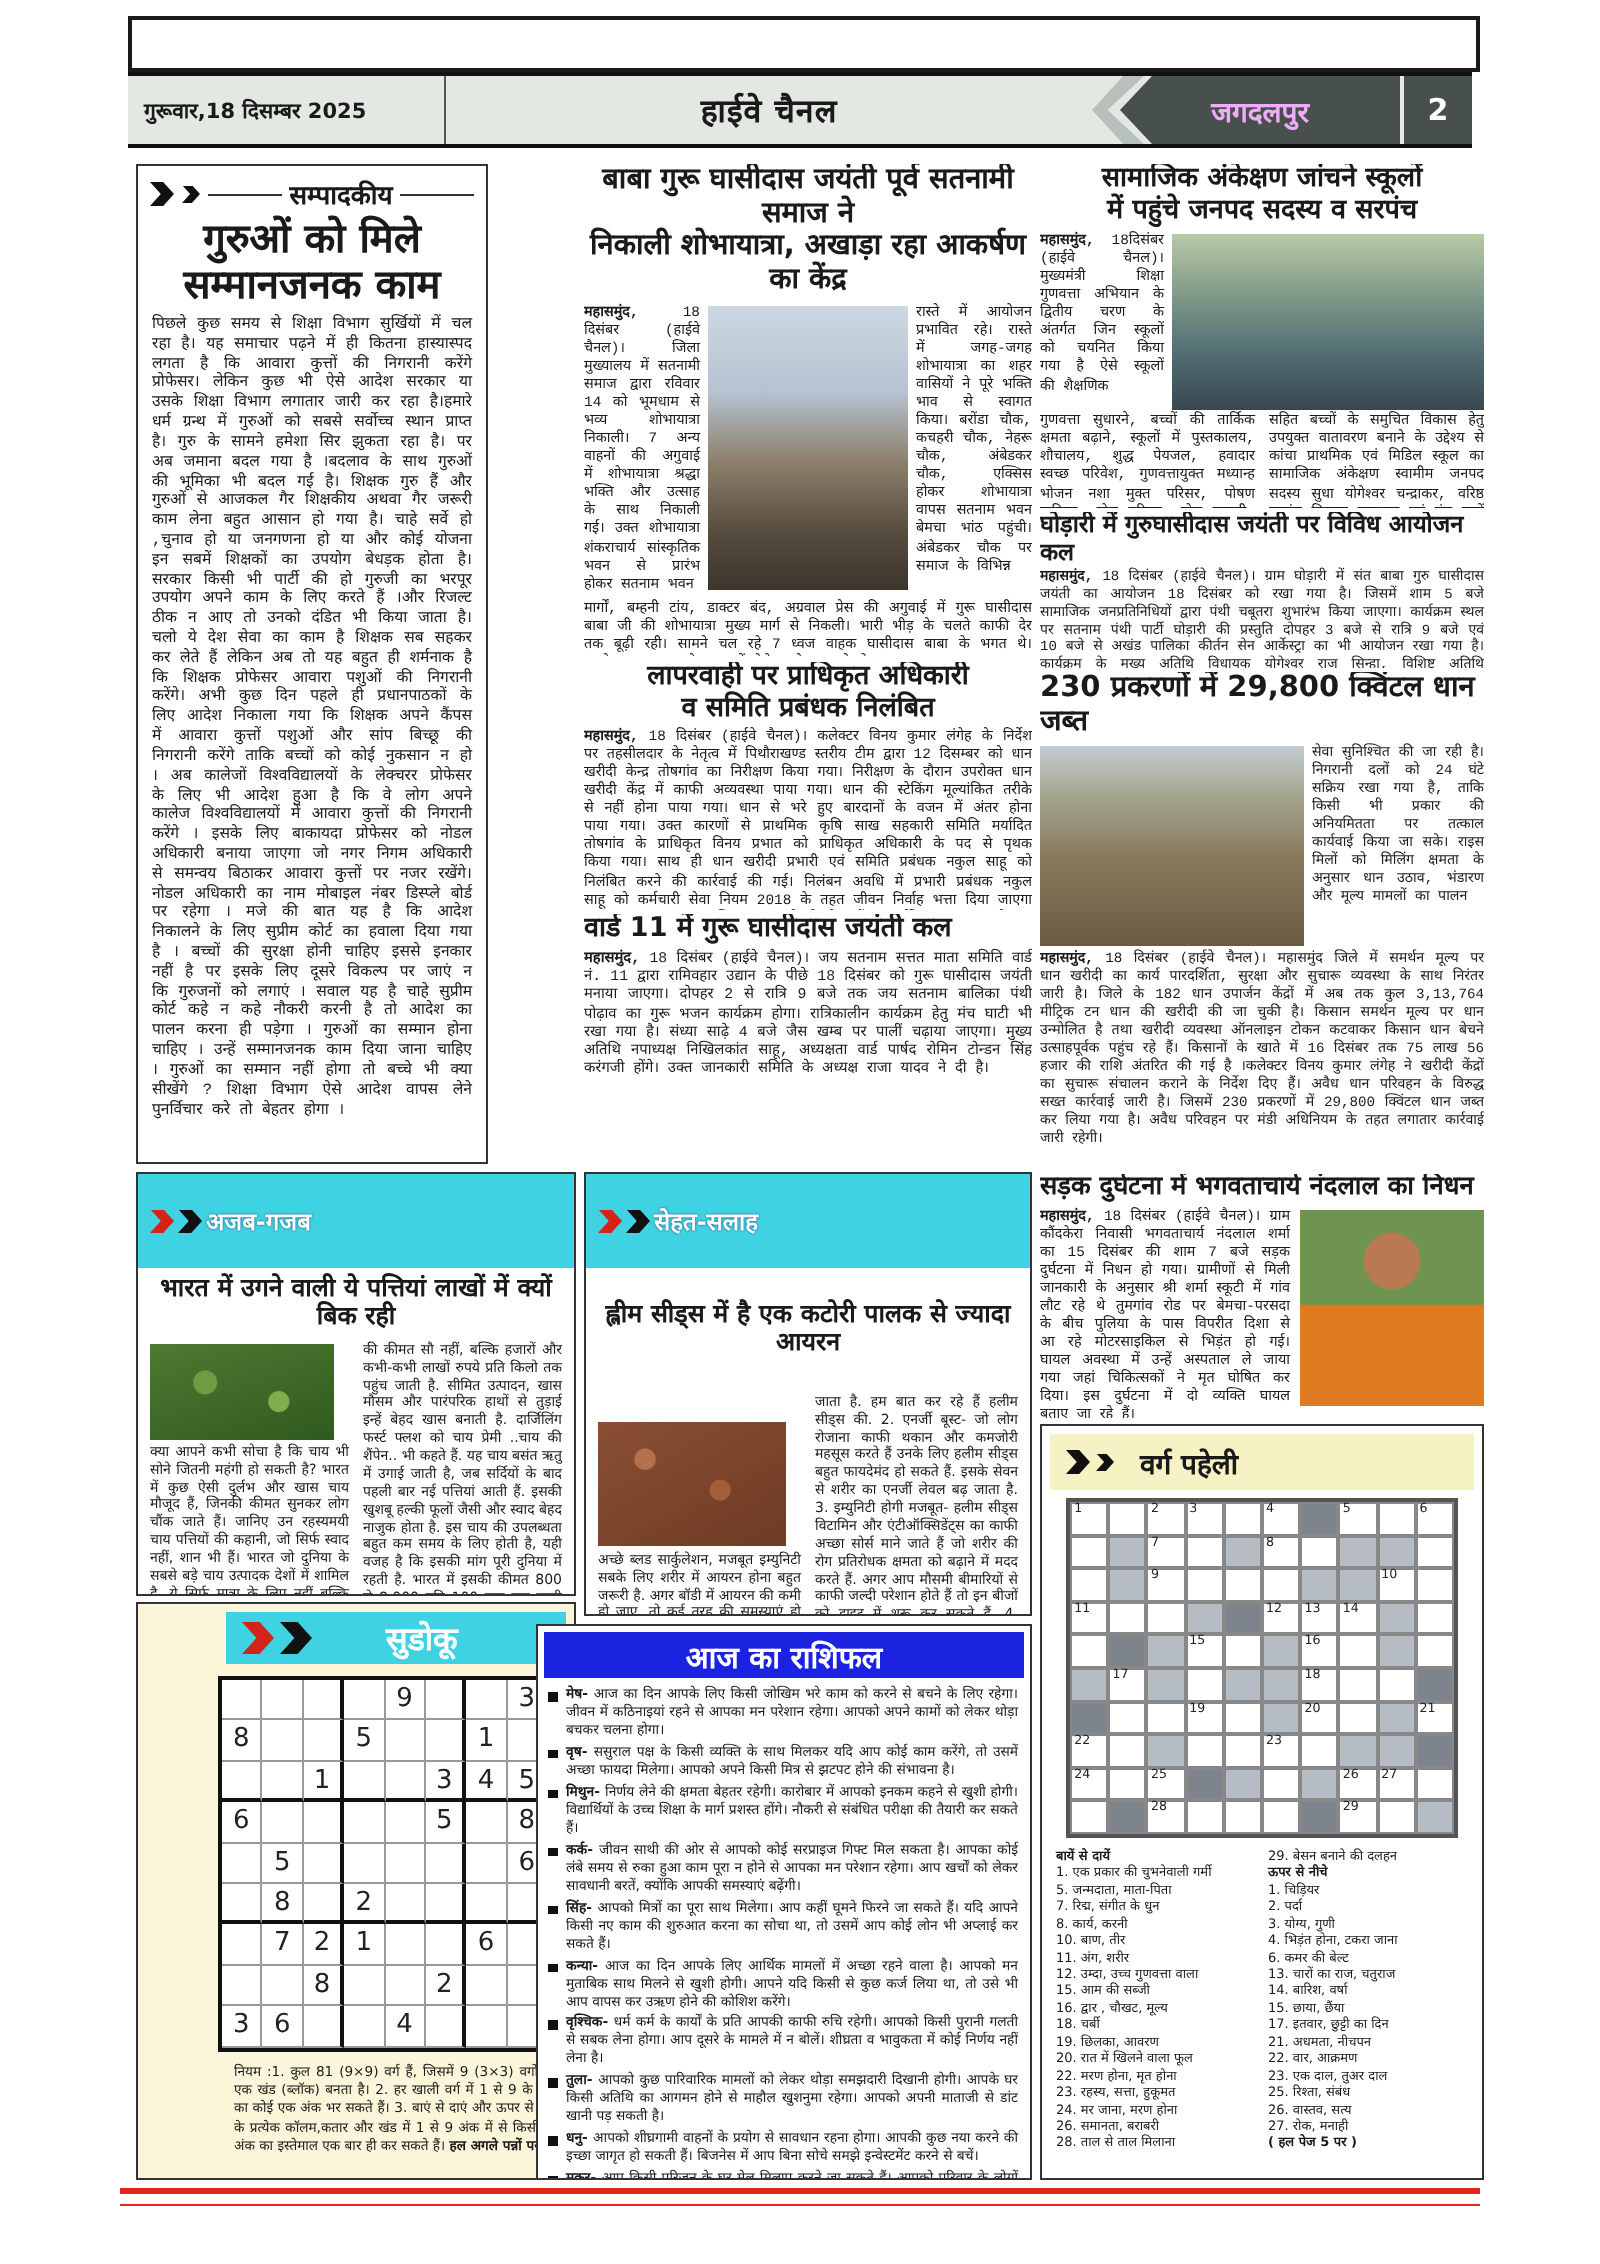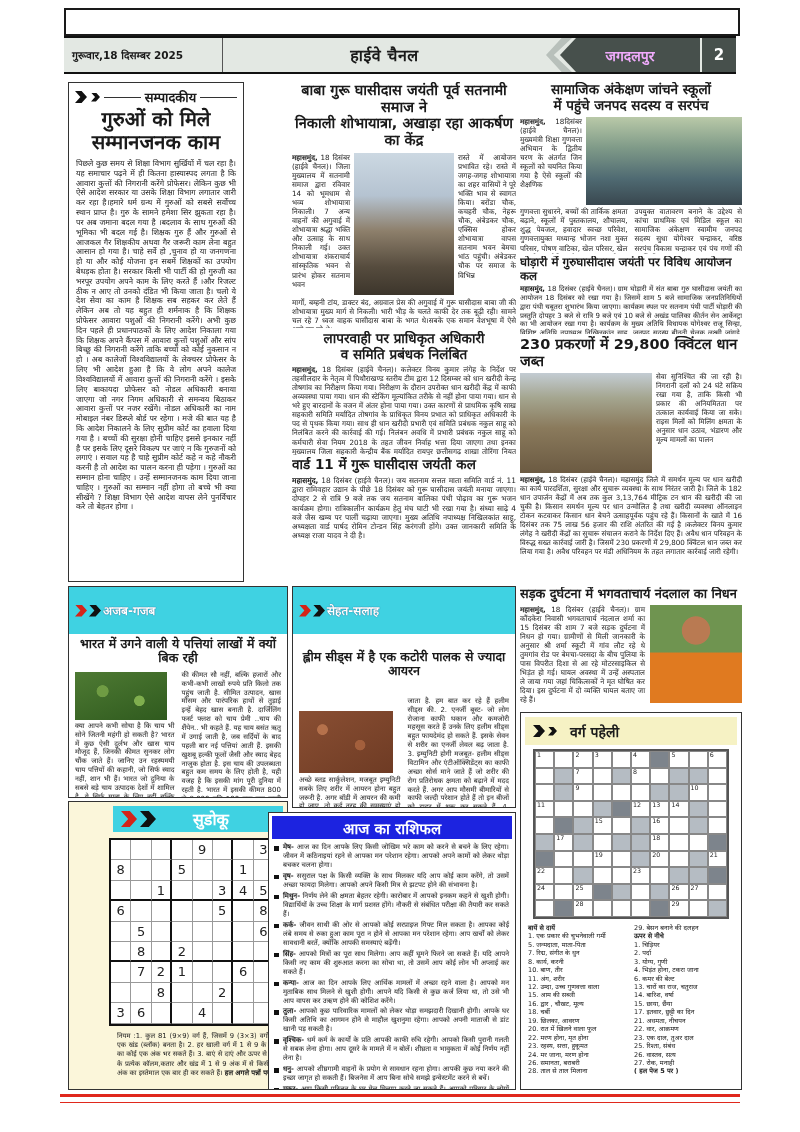--- a/index.html
+++ b/index.html
@@ -8,21 +8,21 @@
   .masthead{position:absolute;left:64px;top:36px;width:672px;height:34px;background:#e3e8e3;border-top:2px solid #111;border-bottom:2px solid #111;display:flex;align-items:stretch;}
   .mh-date{width:150px;display:flex;align-items:center;padding-left:8px;font-size:10.5px;font-weight:bold;border-right:1.5px solid #555;}
   .mh-title{flex:1;display:flex;align-items:center;justify-content:center;font-size:16px;font-weight:bold;letter-spacing:.5px;}
   .mh-right{display:flex;align-items:stretch;}
   .mh-chev{width:26px;background:#b8c0bb;clip-path:polygon(100% 0,30% 50%,100% 100%,60% 100%,0 50%,60% 0);margin-right:-12px;}
   .mh-badge{width:140px;background:#47504c;color:#f0abfc;display:flex;align-items:center;justify-content:center;font-size:14px;font-weight:bold;clip-path:polygon(16px 0,100% 0,100% 100%,16px 100%,0 50%);}
   .mh-num{width:34px;background:#47504c;color:#fff;display:flex;align-items:center;justify-content:center;font-size:15px;font-weight:bold;border-left:2px solid #e3e8e3;}
   .box{position:absolute;border:1.5px solid #333;background:#fff;overflow:hidden;box-sizing:border-box;}
   .sec{position:absolute;overflow:hidden;box-sizing:border-box;}
   p{margin:0;}
-  .body-t{font-size:7.8px;line-height:1.26;text-align:justify;}
+  .body-t{font-size:7.8px;line-height:1.26;text-align:justify;font-family:Liberation Mono, monospace;}
   .dl{font-weight:bold;}
   .hl{font-weight:bold;text-align:center;line-height:1.15;}
   
   .ed-head{display:flex;align-items:center;gap:4px;padding:5px 6px 2px;}
   .ed-line{flex:1;border-top:1.5px solid #333;}
   .ed-title{font-size:13px;font-weight:bold;}
   .chev{display:inline-block;width:12px;height:12px;background:#111;clip-path:polygon(0 0,55% 0,100% 50%,55% 100%,0 100%,45% 50%);}
   .chev.red{background:#d42419;}
   .chev.sm{width:9px;height:9px;}
   
@@ -239,22 +239,22 @@
 
   <div class="box" style="left:268px;top:812px;width:248px;height:278px;">
     <div class="r-bar">आज का राशिफल</div>
     <div id="horoscope-list">
         <div class="h-item"><b>मेष- </b>आज का दिन आपके लिए किसी जोखिम भरे काम को करने से बचने के लिए रहेगा। जीवन में कठिनाइयां रहने से आपका मन परेशान रहेगा। आपको अपने कामों को लेकर थोड़ा बचकर चलना होगा।</div>
         <div class="h-item"><b>वृष- </b>ससुराल पक्ष के किसी व्यक्ति के साथ मिलकर यदि आप कोई काम करेंगे, तो उसमें अच्छा फायदा मिलेगा। आपको अपने किसी मित्र से झटपट होने की संभावना है।</div>
         <div class="h-item"><b>मिथुन- </b>निर्णय लेने की क्षमता बेहतर रहेगी। कारोबार में आपको इनकम कहने से खुशी होगी। विद्यार्थियों के उच्च शिक्षा के मार्ग प्रशस्त होंगे। नौकरी से संबंधित परीक्षा की तैयारी कर सकते हैं।</div>
         <div class="h-item"><b>कर्क- </b>जीवन साथी की ओर से आपको कोई सरप्राइज गिफ्ट मिल सकता है। आपका कोई लंबे समय से रुका हुआ काम पूरा न होने से आपका मन परेशान रहेगा। आप खर्चों को लेकर सावधानी बरतें, क्योंकि आपकी समस्याएं बढ़ेंगी।</div>
         <div class="h-item"><b>सिंह- </b>आपको मित्रों का पूरा साथ मिलेगा। आप कहीं घूमने फिरने जा सकते हैं। यदि आपने किसी नए काम की शुरुआत करना का सोचा था, तो उसमें आप कोई लोन भी अप्लाई कर सकते हैं।</div>
         <div class="h-item"><b>कन्या- </b>आज का दिन आपके लिए आर्थिक मामलों में अच्छा रहने वाला है। आपको मन मुताबिक साथ मिलने से खुशी होगी। आपने यदि किसी से कुछ कर्ज लिया था, तो उसे भी आप वापस कर उऋण होने की कोशिश करेंगे।</div>
+        <div class="h-item"><b>वृश्चिक- </b>धर्म कर्म के कार्यों के प्रति आपकी काफी रुचि रहेगी। आपको किसी पुरानी गलती से सबक लेना होगा। आप दूसरे के मामले में न बोलें। शीघ्रता व भावुकता में कोई निर्णय नहीं लेना है।</div>
         <div class="h-item"><b>तुला- </b>आपको कुछ पारिवारिक मामलों को लेकर थोड़ा समझदारी दिखानी होगी। आपके घर किसी अतिथि का आगमन होने से माहौल खुशनुमा रहेगा। आपको अपनी माताजी से डांट खानी पड़ सकती है।</div>
-        <div class="h-item"><b>वृश्चिक- </b>धर्म कर्म के कार्यों के प्रति आपकी काफी रुचि रहेगी। आपको किसी पुरानी गलती से सबक लेना होगा। आप दूसरे के मामले में न बोलें। शीघ्रता व भावुकता में कोई निर्णय नहीं लेना है।</div>
         <div class="h-item"><b>धनु- </b>आपको शीघ्रगामी वाहनों के प्रयोग से सावधान रहना होगा। आपकी कुछ नया करने की इच्छा जागृत हो सकती हैं। बिजनेस में आप बिना सोचे समझे इन्वेस्टमेंट करने से बचें।</div>
         <div class="h-item"><b>मकर- </b>आप किसी परिजन के घर मेल मिलाप करने जा सकते हैं। आपको परिवार के लोगों का सपोर्ट मिलेगा और आपके परिवार का कोई सदस्य नौकरी के लिए कहीं बाहर भी जा सकता है।</div>
       </div>
   </div>
 
   <div class="sec" style="left:520px;top:82px;width:222px;height:172px;">
     <div class="hl" style="font-size:13.5px;">
       <div>सामाजिक अंकेक्षण जांचने स्कूलों</div>
       <div>में पहुंचे जनपद सदस्य व सरपंच</div>
     </div>

